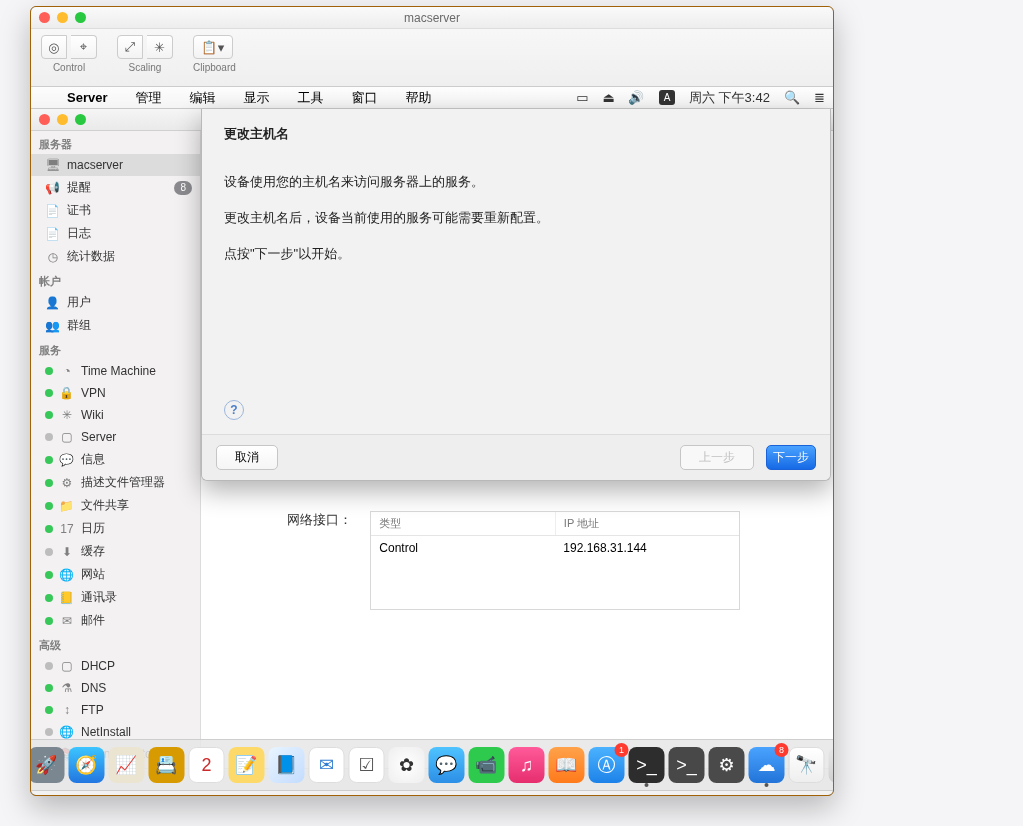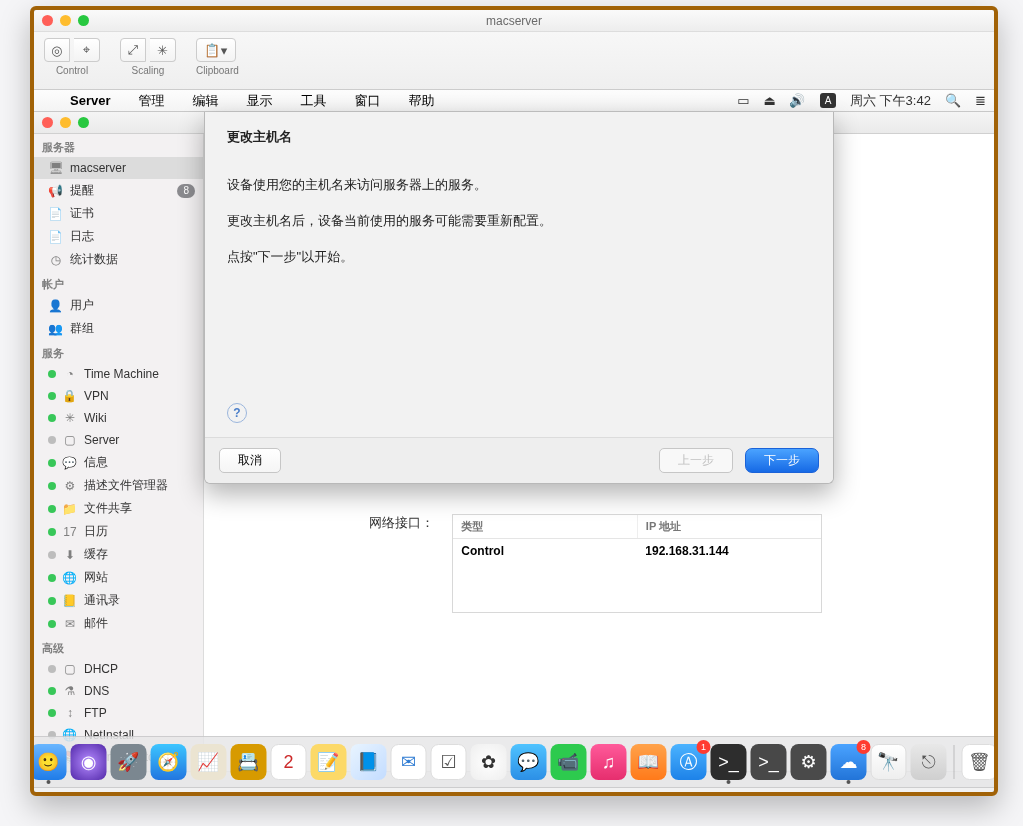--- a/index.html
+++ b/index.html
@@ -1,19 +1,19 @@
 <!DOCTYPE html>
 <html><head>
 <meta charset="utf-8">
 <style>
   * { margin: 0; padding: 0; box-sizing: border-box; font-family: -apple-system, "Helvetica Neue", Arial, sans-serif; }
   body { background: #f5f5f7; width: 1023px; height: 826px; position: relative; overflow: hidden; }
 
   
-  .outer-window { position: absolute; top: 6px; left: 30px; width: 968px; height: 790px; background: #737373; border: 4px solid #a16207; border-radius: 6px; box-shadow: 0 12px 30px rgba(0,0,0,.25); overflow: hidden; }
+  .outer-window { position: absolute; top: 6px; left: 30px; width: 804px; height: 790px; background: #737373; border: 1px solid #a16207; border-radius: 6px; box-shadow: 0 12px 30px rgba(0,0,0,.25); overflow: hidden; }
   .outer-title { height: 22px; text-align: center; font-size: 12px; color: #6a6a6a; line-height: 22px; background: linear-gradient(#fafafa,#ededed); border-bottom: 1px solid #ddd; position: relative;}
   .outer-dots { position: absolute; left: 8px; top: 5px; display: flex; gap: 7px;}
   .outer-dots span { width: 11px; height: 11px; border-radius: 50%; display: inline-block;}
   .traffic-red { background:#ff5f57;} .traffic-yellow{background:#febc2e;} .traffic-green{background:#28c840;}
 
   .outer-toolbar { height: 58px; background: linear-gradient(#f7f7f7,#efefef); border-bottom: 1px solid #ccc; display:flex; align-items:flex-start; padding: 6px 10px; gap: 20px;}
   .tb-group { text-align:center; }
   .tb-icons { display:flex; gap:4px; }
   .tb-btn { width: 26px; height: 24px; border: 1px solid #ccc; border-radius: 4px; background: linear-gradient(#fff,#f3f3f3); display:flex; align-items:center; justify-content:center; font-size: 13px; color:#555;}
   .tb-pair { display:flex; }
@@ -46,39 +46,39 @@
   .sb-item.selected { background:#dcdcdc;}
   .sb-icon{ width:16px; height:16px; display:flex; align-items:center; justify-content:center; font-size:12px; color:#7f7f7f;}
   .dot{ width:8px;height:8px;border-radius:50%; }
   .dot-green{background:#38c759;} .dot-grey{background:#bdbdbd;}
   .sb-badge{ background:#8b8b8f; color:#fff; border-radius:8px; font-size:10px; padding:0 6px; line-height:14px; position:absolute; right:8px;}
 
   
   .main { flex:1; background:#fff; position:relative; padding-top: 380px;}
   .net-table { margin: 0 auto; width: 460px; font-size: 12px;}
   .net-label { display:inline-block; width: 80px; text-align:left; vertical-align:top; padding-right:6px; color:#333; font-size:13px;}
-  .net-box { display:inline-block; width: 370px; border:1px solid #d8d8d8; vertical-align:top;font-weight:bold;}
+  .net-box { display:inline-block; width: 370px; border:1px solid #d8d8d8; vertical-align:top;}
   .net-head { display:flex; background:#fff; border-bottom:1px solid #e5e5e5;}
   .net-head div{ flex:1; padding:4px 8px; color:#777; font-size:11px; border-right:1px solid #eee;}
   .net-head div:last-child{border-right:none;}
   .net-row { display:flex; border-bottom: 1px solid transparent;}
   .net-row div{ flex:1; padding:5px 8px; font-size:12px;}
   .net-pad { height: 48px;}
 
   
   .sheet { position:absolute; top: 0; left: 170px; width: 630px; background: #f2f2f2; border: 1px solid #b8b8b8; border-top: none; box-shadow: 0 10px 26px rgba(0,0,0,.3); border-bottom-left-radius:6px; border-bottom-right-radius:6px;}
   .sheet-inner{ padding: 16px 22px 14px;}
   .sheet-title{ font-size:13px; font-weight:700; margin-bottom: 30px; color: #222;}
   .sheet-text p{ font-size:13px; color:#222; margin-bottom: 18px; line-height: 1.4;}
   .sheet-gap { height: 118px; }
   .help-icon{ width:20px;height:20px;border:1px solid #9bb6dd;color:#4a7ec9;border-radius:50%;display:flex;align-items:center;justify-content:center;font-size:12px;font-weight:700;}
   .sheet-footer{ border-top:1px solid #dcdcdc; padding:10px 14px; display:flex; justify-content:space-between; align-items:center; background:#eeeeee; border-bottom-left-radius:6px; border-bottom-right-radius:6px;}
   .btn { font-size:12px; padding: 3px 18px; border-radius:5px; border:1px solid #c6c6c6; background:linear-gradient(#fff,#f5f5f5); cursor:default;}
   .btn.disabled{ color:#c0c0c0; background:#f8f8f8;}
-  .btn.primary{ background: linear-gradient(#4aa3ff,#1669e5); border-color:#1a62d8; color:#fff; padding:3px 18px;border-radius:7px;}
+  .btn.primary{ background: linear-gradient(#4aa3ff,#1669e5); border-color:#1a62d8; color:#fff; padding:3px 6px;}
   .footer-right{display:flex; gap:12px;}
 
   
   .dock { position:absolute; bottom:4px; left:50%; transform:translateX(-50%); height:52px; padding: 4px 10px; background: rgba(230,230,232,.85); border-radius:14px; border:1px solid rgba(0,0,0,.12); display:flex; align-items:center; gap:4px;}
   .dock-item{ width:36px; height:36px; border-radius:8px; display:flex;align-items:center;justify-content:center; font-size:18px; color:#fff; position:relative;}
   .dock-sep { width:1px; height:34px; background: rgba(0,0,0,.2); margin: 0 3px;}
   .di1{background:linear-gradient(#69b6ff,#1f7ce8);} 
   .di2{background:radial-gradient(circle,#b58bff,#5128a8);}
   .di3{background:#7b8790;}
   .di4{background:linear-gradient(#3cc5ff,#2276e0);}

